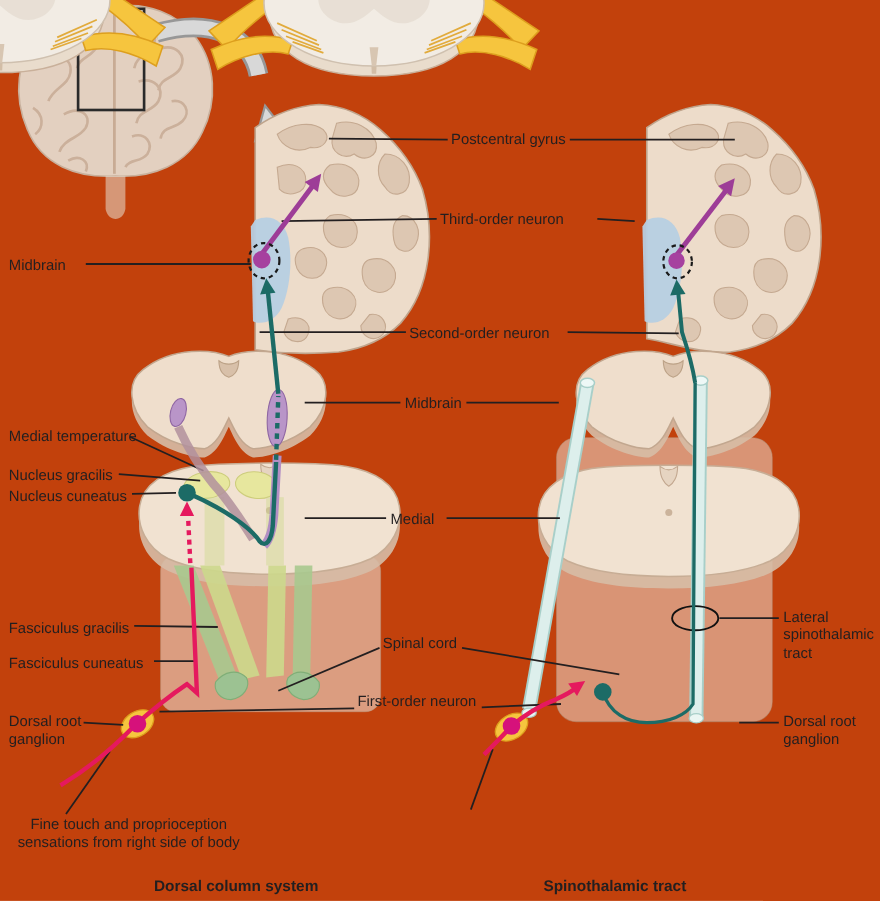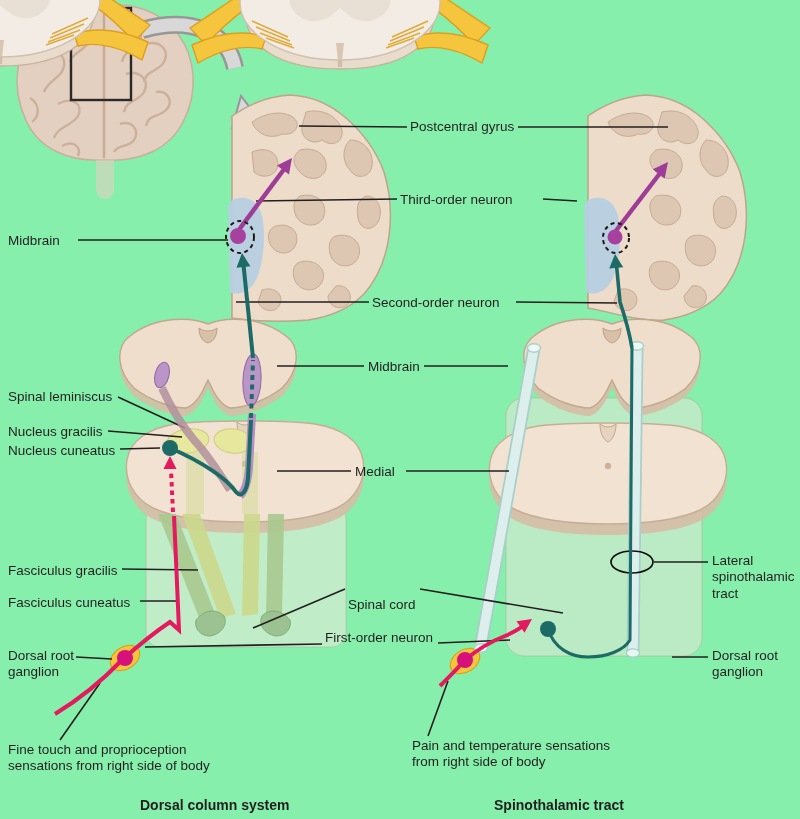--- a/index.html
+++ b/index.html
@@ -1,23 +1,23 @@
 <!DOCTYPE html>
 <html><head>
 <meta charset="utf-8">
 <style>
   html,body{margin:0;padding:0;background:#fff;}
-  #figure{position:relative;width:800px;height:819px;background:#86efac;
+  #figure{position:relative;width:800px;height:819px;background:#c2410c;
           font-family:"Liberation Sans", sans-serif;color:#231f20;overflow:hidden;}
   #art{position:absolute;left:0;top:0;}
   .lbl{position:absolute;font-size:13.5px;line-height:1.22;color:#231f20;white-space:nowrap;}
   .wrap{white-space:normal;}
   .b{font-weight:normal;}
   .title{font-weight:bold;font-size:14px;}
-  .cap{font-size:13.5px;}
+  .cap{font-size:13.5px;text-align:center;}
 </style>
 </head>
 <body>
 
 <div id="figure">
 
 <svg id="art" width="800" height="819" viewBox="0 0 800 819">
 
   <g>
     <path d="M105,160 C70,162 38,150 25,118 C12,88 14,52 38,30 C60,10 86,4 108,6
@@ -255,42 +255,41 @@
   <div class="lbl" style="left:410px;top:119px">Postcentral gyrus</div>
 
   <div class="lbl" style="left:400px;top:192px"><span class="b">Third-order</span><span> neuron</span></div>
 
   <div class="lbl" style="left:8px;top:233px">Midbrain</div>
 
   <div class="lbl" style="left:372px;top:295px"><span class="b">Second-order</span><span> neuron</span></div>
 
   <div class="lbl" style="left:368px;top:359px">Midbrain</div>
 
-  <div class="lbl" style="left:8px;top:389px">Spinal leminiscus</div>
+  <div class="lbl" style="left:8px;top:389px">Medial temperature</div>
 
   <div class="lbl" style="left:8px;top:424px">Nucleus gracilis</div>
 
   <div class="lbl" style="left:8px;top:443px">Nucleus cuneatus</div>
 
   <div class="lbl" style="left:355px;top:464px">Medial</div>
 
   <div class="lbl" style="left:8px;top:563px">Fasciculus gracilis</div>
 
   <div class="lbl" style="left:8px;top:595px">Fasciculus cuneatus</div>
 
-  <div class="lbl" style="left:348px;top:597px">Spinal cord</div>
+  <div class="lbl" style="left:348px;top:577px">Spinal cord</div>
 
   <div class="lbl" style="left:325px;top:630px"><span class="b">First-order</span><span> neuron</span></div>
 
   <div class="lbl wrap" style="left:8px;top:648px;width:92px">Dorsal root ganglion</div>
 
   <div class="lbl wrap" style="left:712px;top:553px;width:92px">Lateral spinothalamic tract</div>
 
   <div class="lbl wrap" style="left:712px;top:648px;width:84px">Dorsal root ganglion</div>
 
   <div class="lbl wrap cap" style="left:8px;top:742px;width:218px">Fine touch and proprioception sensations from right side of body</div>
 
-  <div class="lbl wrap cap" style="left:412px;top:738px;width:224px">Pain and temperature sensations from right side of body</div>
 
   <div class="lbl title" style="left:140px;top:797px">Dorsal column system</div>
 
   <div class="lbl title" style="left:494px;top:797px">Spinothalamic tract</div>
 </div>
 
 </body></html>

